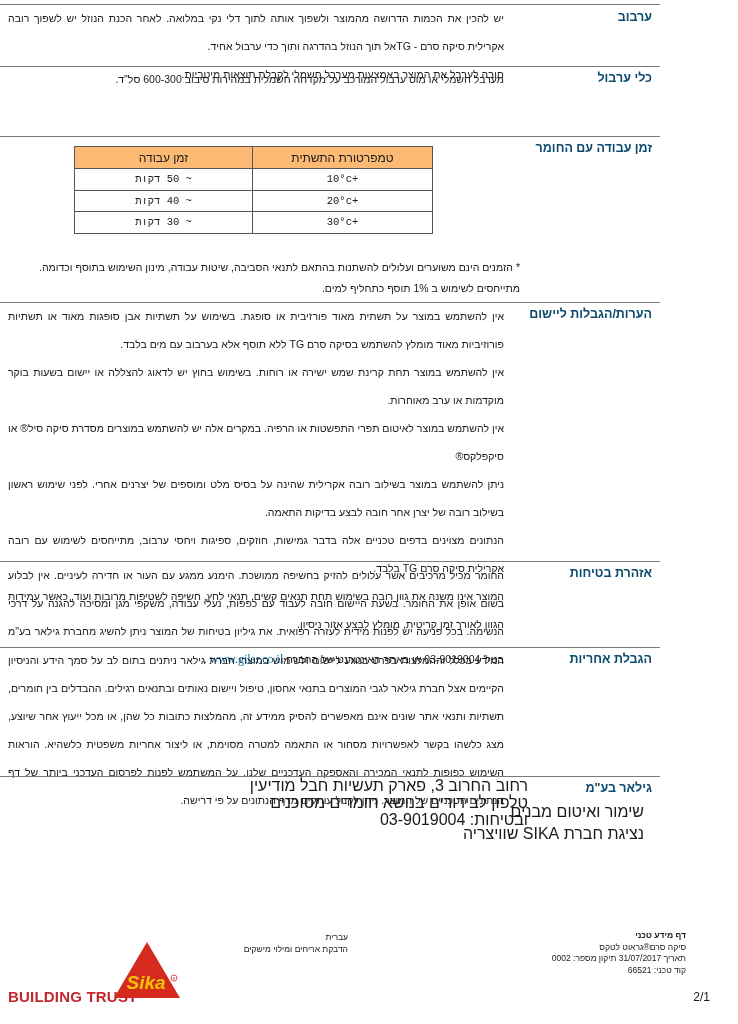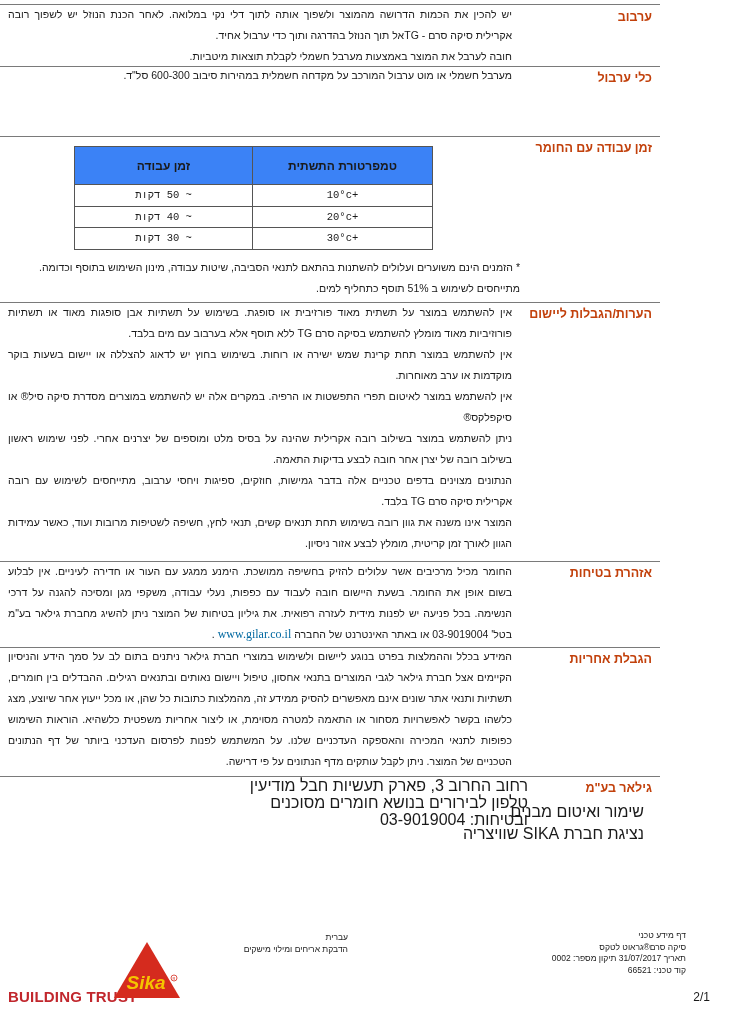--- a/index.html
+++ b/index.html
@@ -1,39 +1,39 @@
 <!DOCTYPE html>
 <html><head>
 <meta charset="utf-8">
 <style>
   * { box-sizing: border-box; margin: 0; padding: 0; }
   html, body { width: 738px; height: 1024px; background: #ffffff; overflow: hidden; }
   body { position: relative; font-family: "Liberation Sans", "DejaVu Sans", sans-serif; color: #1a1a1a; direction: rtl; }
 
   .section { position: absolute; left: 0; width: 660px; border-top: 1px solid #7a7a7a; }
-  .sec-title { position: absolute; right: 8px; font-weight: bold; font-size: 12.5px; color: #c2410c; white-space: nowrap; }
-  .sec-body { position: absolute; right: 148px; left: 8px; font-size: 10.5px; line-height: 21px; text-align: justify; text-align-last: right; }
+  .sec-title { position: absolute; right: 8px; font-weight: bold; font-size: 12.5px; color: #0c4a6e; white-space: nowrap; }
+  .sec-body { position: absolute; right: 156px; left: 8px; font-size: 10.5px; line-height: 28px; text-align: justify; text-align-last: right; }
   .sec-body p { margin: 0; }
   .link { color: #0369a1; font-family: "Liberation Serif", serif; font-size: 12px; }
 
   
   .wt-table { position: absolute; left: 74px; top: 146px; width: 359px; border-collapse: collapse; font-size: 10.5px; }
   .wt-table th, .wt-table td { border: 1px solid #555; text-align: center; }
-  .wt-table th { background: #3b82f6; height: 38px; font-weight: bold; font-size: 12px; }
+  .wt-table th { background: #fdba74; height: 22px; font-weight: normal; font-size: 12px; }
   .wt-table td { height: 21.5px; font-family: Liberation Mono, monospace; }
   .wt-table .col-temp { width: 180px; }
 
   .footnote { position: absolute; right: 218px; left: 8px; font-size: 10.5px; line-height: 21px; }
 
   
   .contact-lines { position: absolute; left: 230px; top: 777px; font-size: 16px; line-height: 17px; text-align: right; width: 298px; }
 
   
   .footer-right { position: absolute; right: 52px; top: 930px; font-size: 8.5px; line-height: 11.5px; text-align: right; }
-  .footer-right .title { font-weight: normal; }
+  .footer-right .title { font-weight: bold; }
   .page-num { position: absolute; right: 28px; top: 990px; font-size: 12px; direction: ltr; }
   .footer-mid { position: absolute; left: 240px; top: 932px; font-size: 8.5px; line-height: 11.5px; text-align: right; width: 108px; }
   .brand-trust { position: absolute; left: 8px; top: 988px; font-size: 15px; font-weight: bold; color: #c1272d; direction: ltr; letter-spacing: 0.2px; }
   .logo { position: absolute; left: 112px; top: 940px; width: 70px; height: 60px; }
 </style>
 </head>
 <body>
 
 <div class="section" style="top:4px;height:62px;">
   <div class="sec-title" style="top:5px;">ערבוב</div>
@@ -70,21 +70,21 @@
       <td>~ 40 דקות</td>
     </tr>
     <tr>
       <td>+30°c</td>
       <td>~ 30 דקות</td>
     </tr>
   </tbody>
 </table>
 <div class="footnote" style="top:257px;">
   <p>* הזמנים הינם משוערים ועלולים להשתנות בהתאם לתנאי הסביבה, שיטות עבודה, מינון השימוש בתוסף וכדומה.</p>
-  <p>מתייחסים לשימוש ב 51% תוסף כתחליף למים.</p>
+  <p>מתייחסים לשימוש ב 1% תוסף כתחליף למים.</p>
 </div>
 
 <div class="section" style="top:302px;height:260px;">
   <div class="sec-title" style="top:4px;">הערות/הגבלות ליישום</div>
   <div class="sec-body" style="top:-1px;">
     <p>אין להשתמש במוצר על תשתית מאוד פורזיבית או סופגת. בשימוש על תשתיות אבן סופגות מאוד או תשתיות פורוזיביות מאוד מומלץ להשתמש בסיקה סרם TG  ללא תוסף אלא בערבוב עם מים בלבד.</p>
     <p>אין להשתמש במוצר תחת קרינת שמש ישירה או רוחות. בשימוש בחוץ יש לדאוג להצללה או יישום בשעות בוקר מוקדמות או ערב מאוחרות.</p>
     <p>אין להשתמש במוצר לאיטום תפרי התפשטות או הרפיה. במקרים אלה  יש להשתמש במוצרים מסדרת סיקה סיל® או סיקפלקס®</p>
     <p>ניתן להשתמש במוצר בשילוב רובה אקרילית שהינה על בסיס מלט ומוספים של יצרנים אחרי. לפני שימוש ראשון בשילוב רובה של יצרן אחר חובה לבצע בדיקות התאמה.</p>
     <p>הנתונים מצוינים בדפים טכניים אלה בדבר גמישות, חוזקים, ספיגות ויחסי ערבוב, מתייחסים לשימוש עם רובה אקרילית סיקה סרם TG בלבד.</p>

